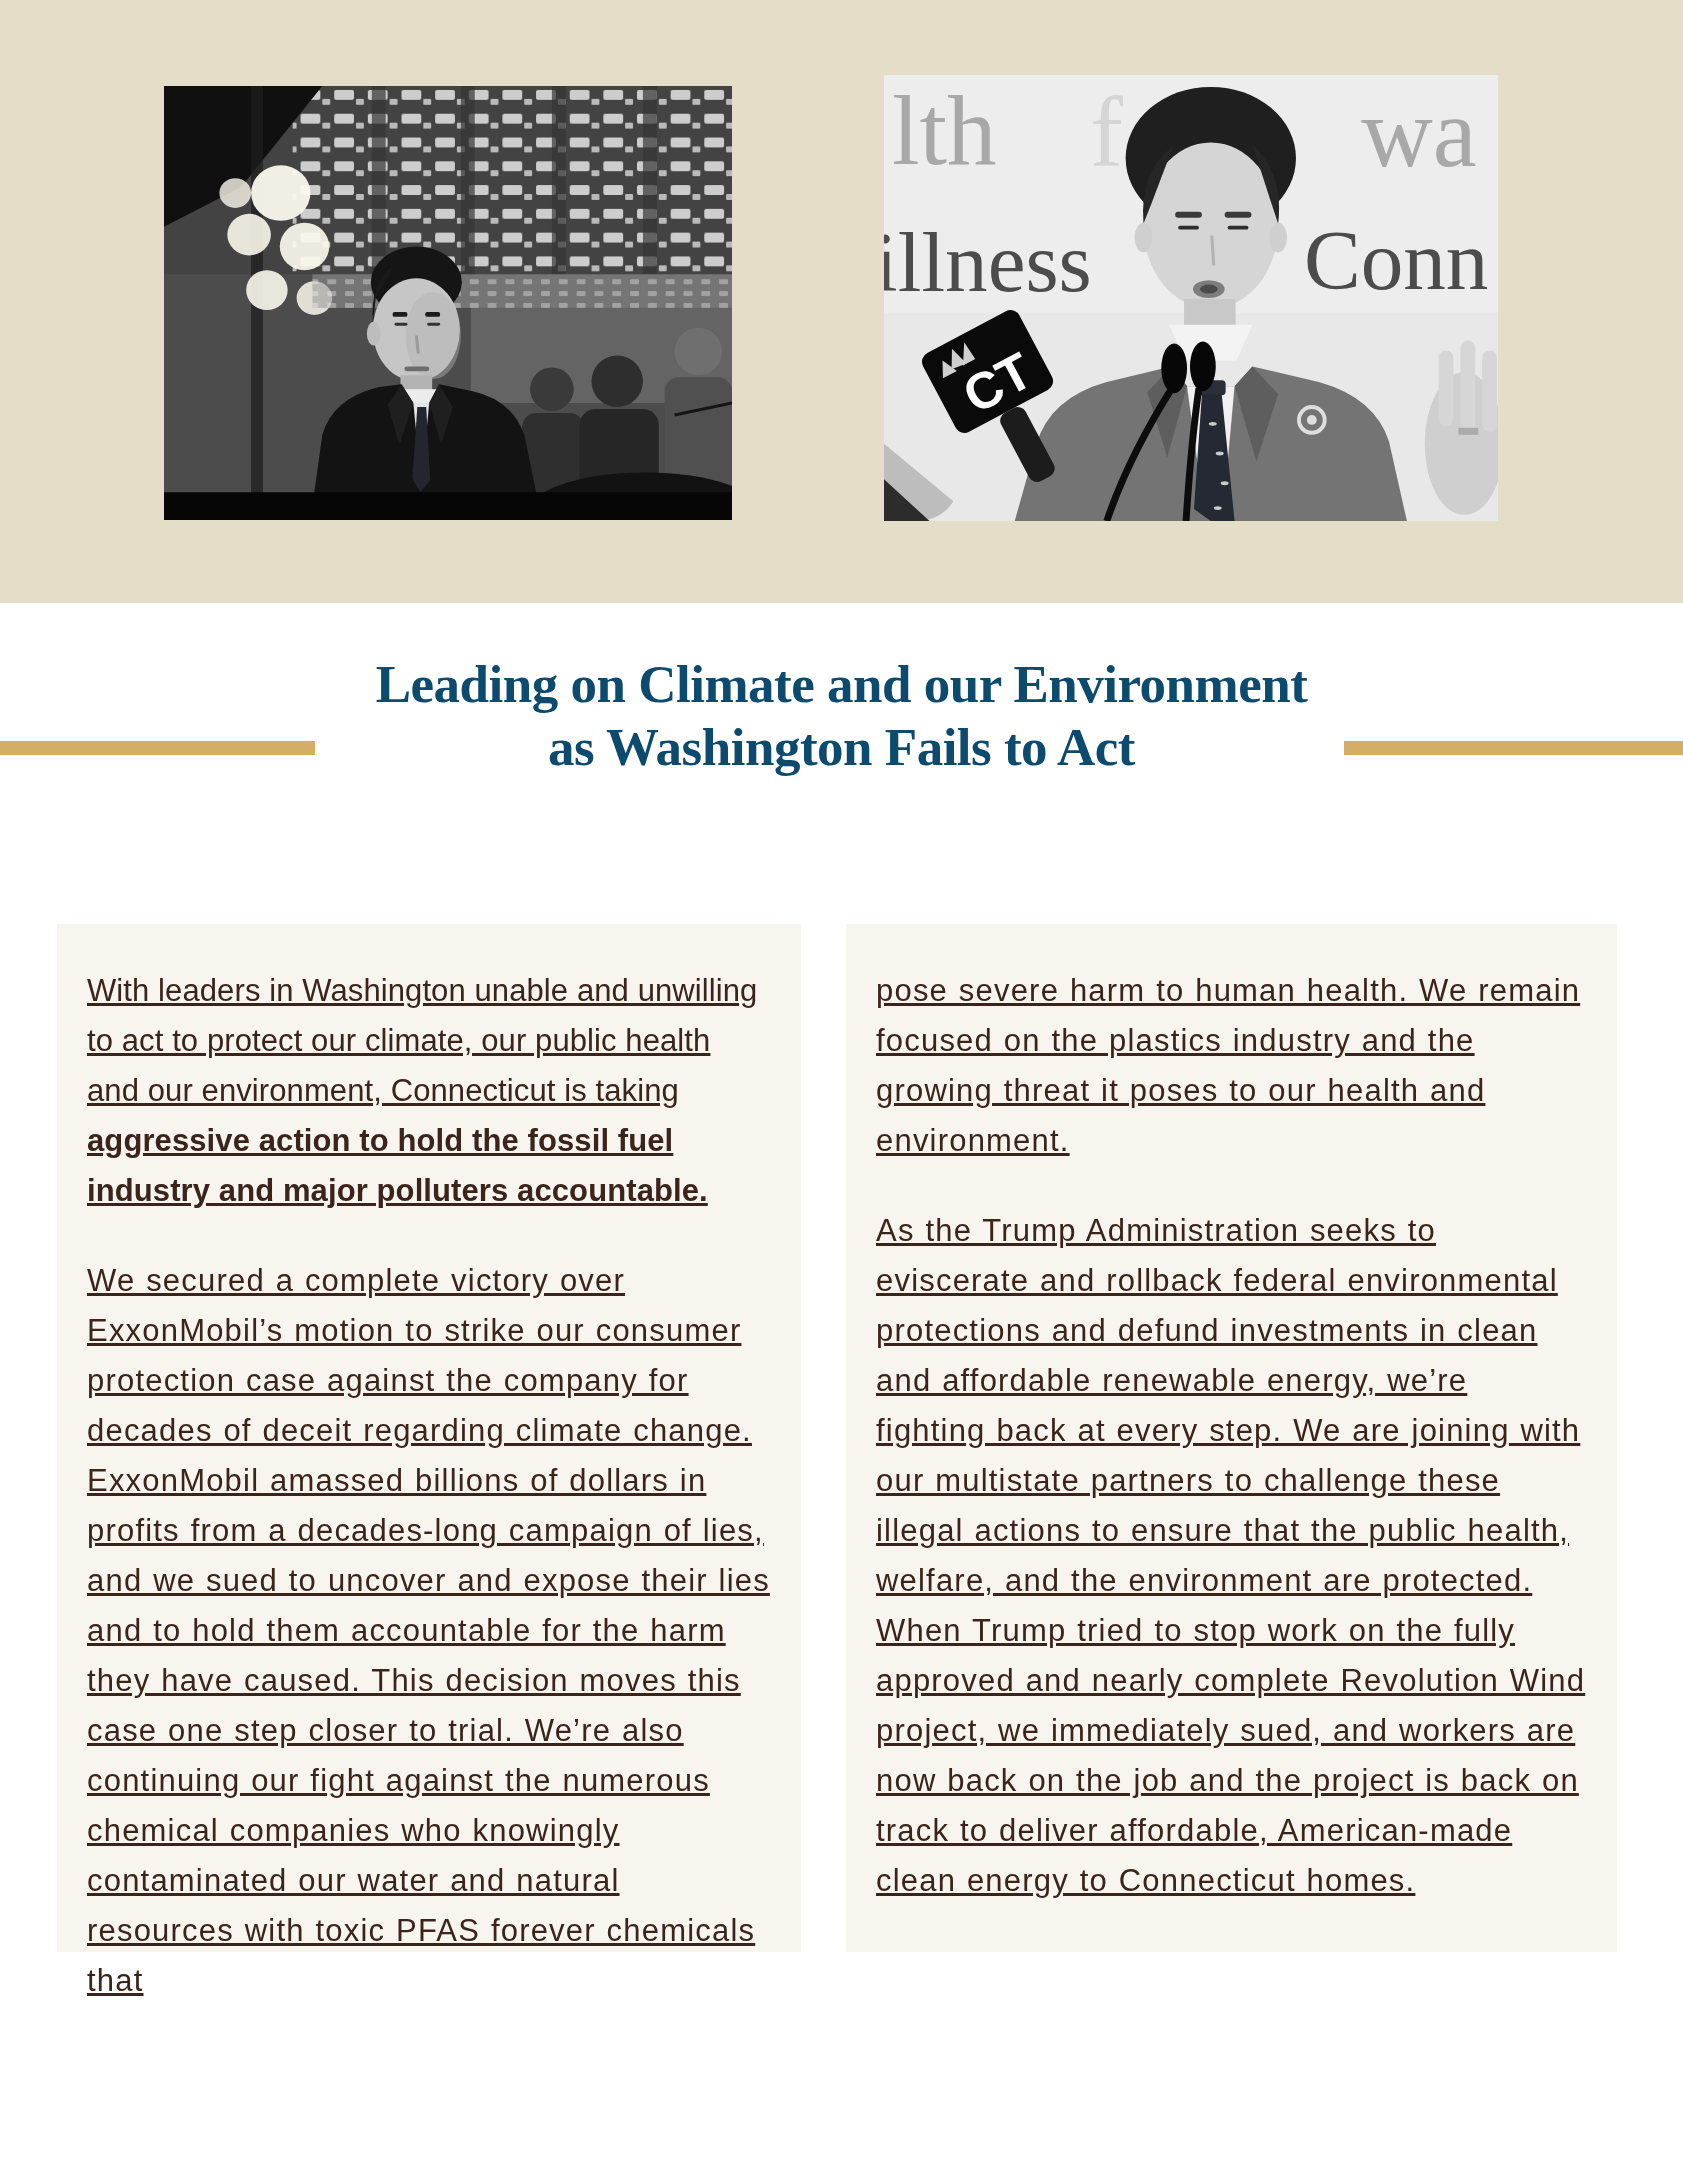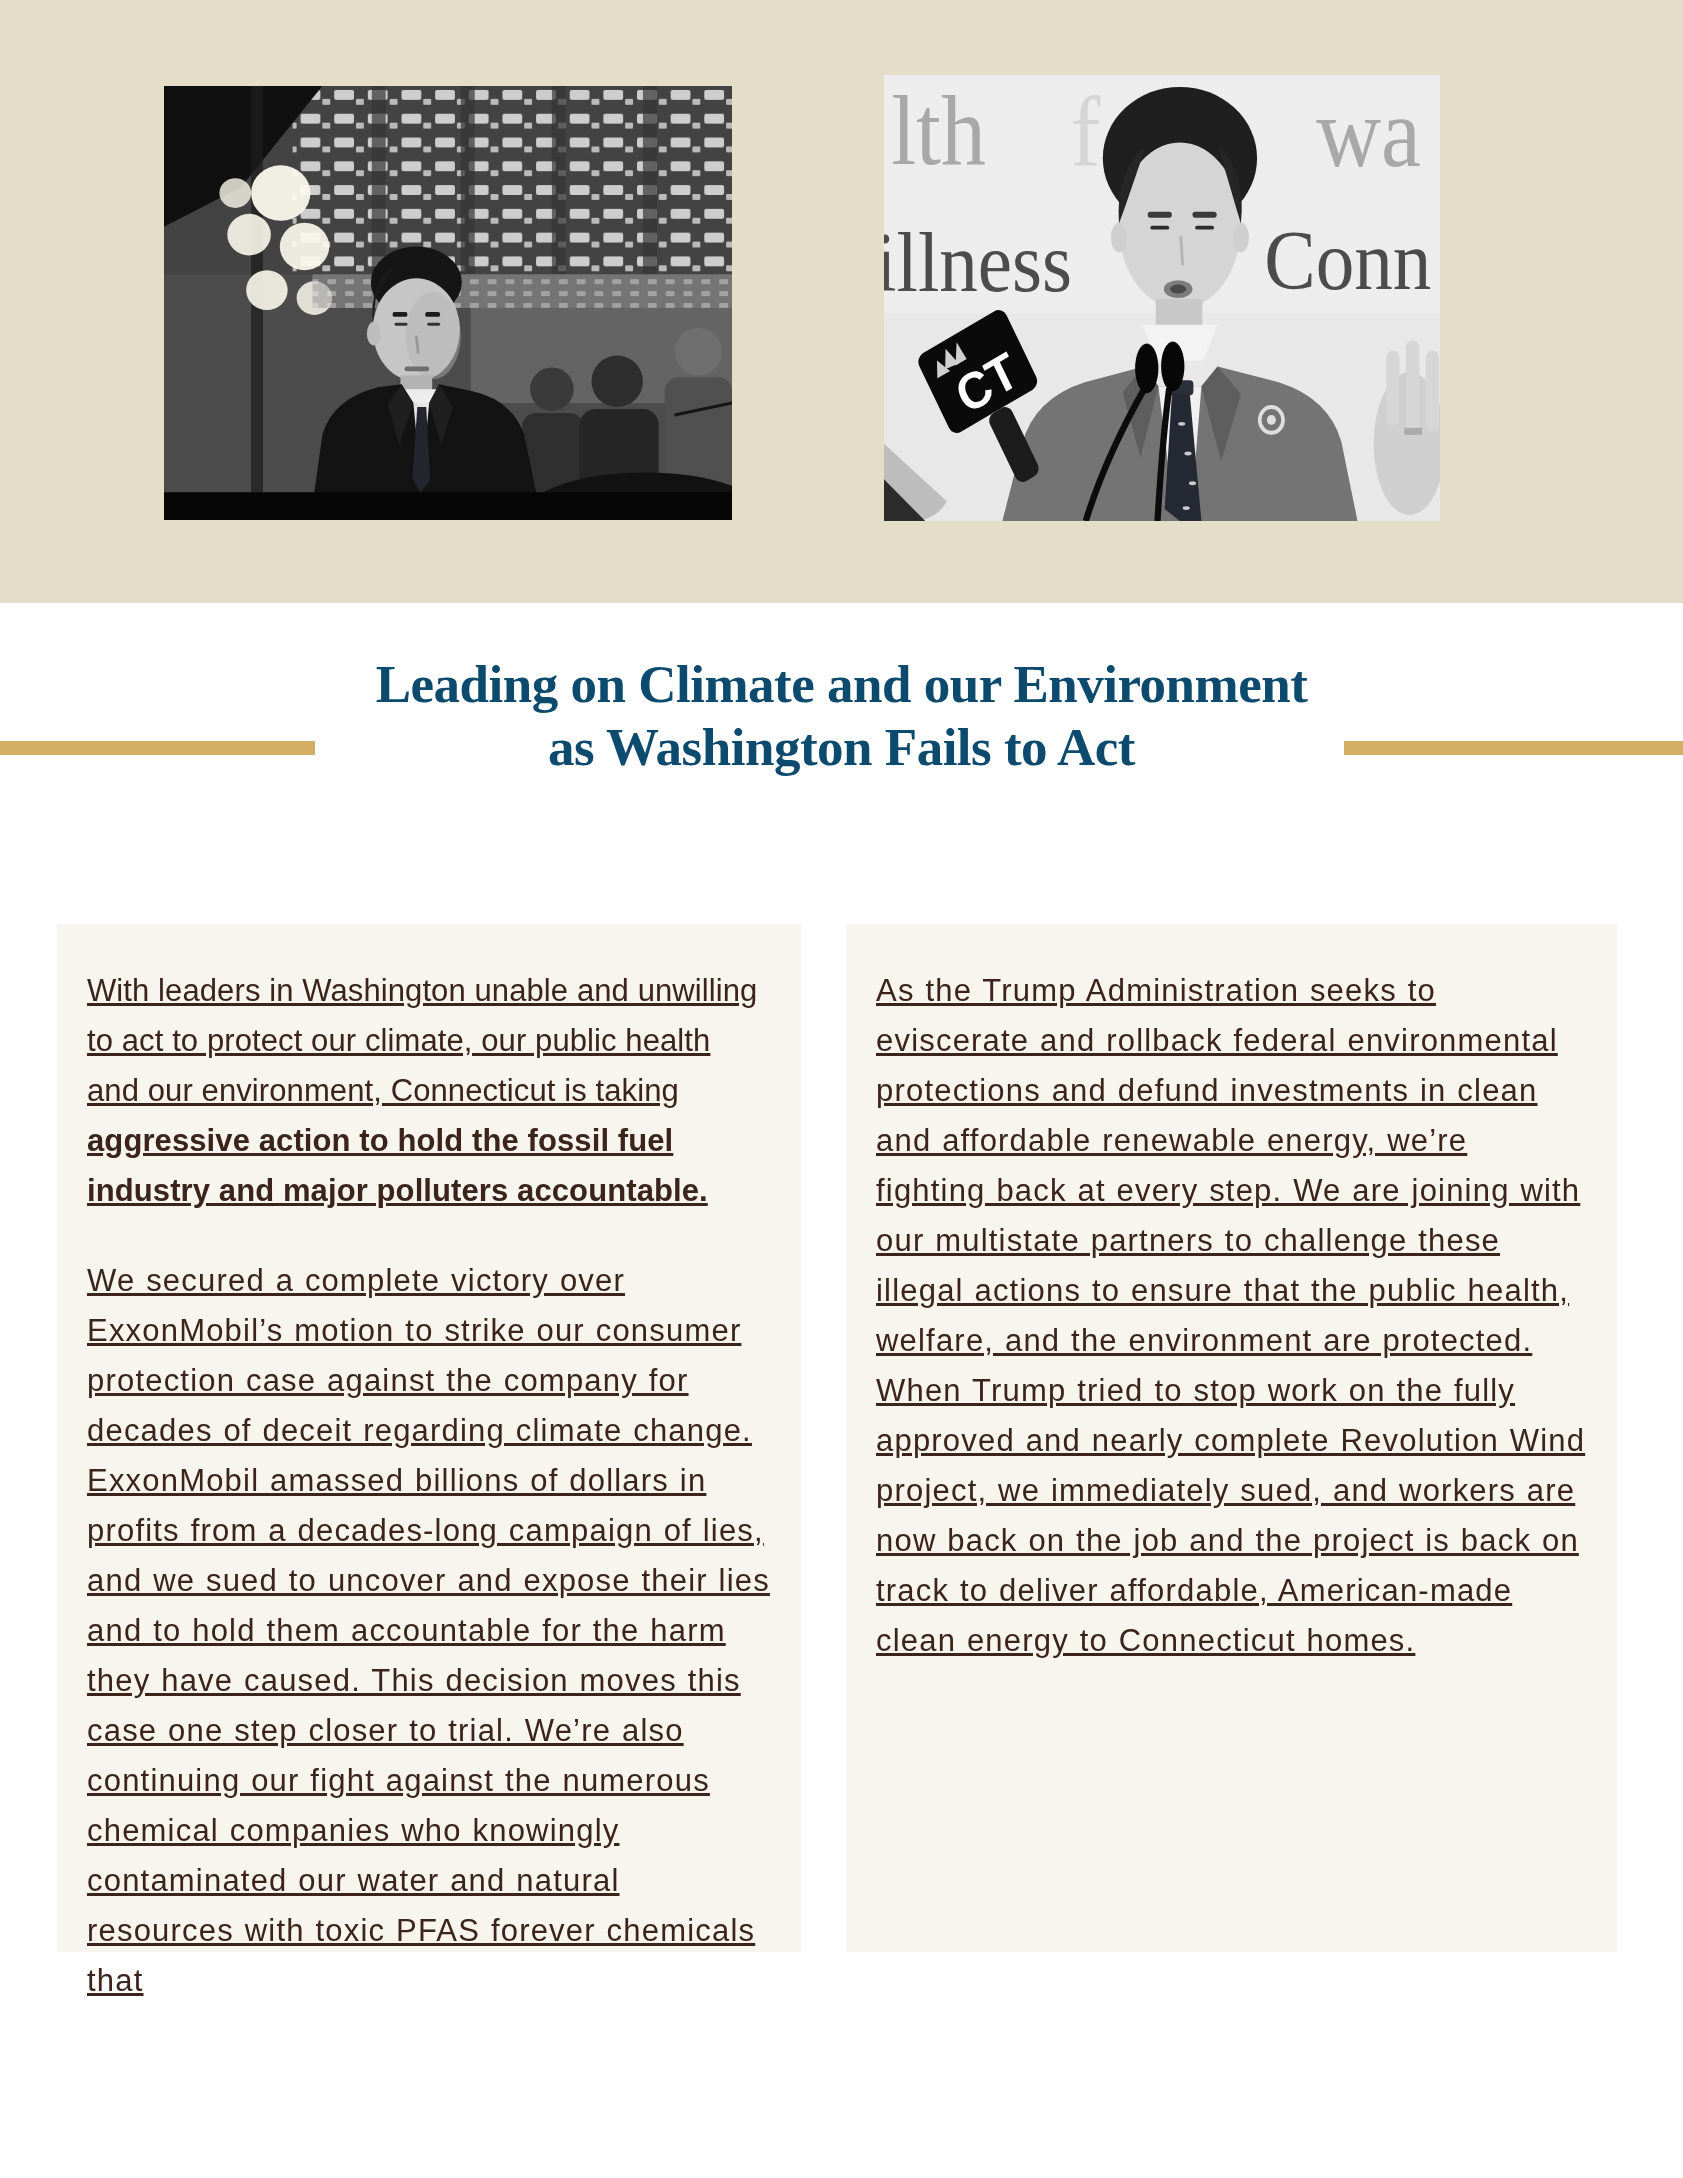--- a/index.html
+++ b/index.html
@@ -6,21 +6,21 @@
   body{
     width:1683px;height:2178px;position:relative;background:#ffffff;
     font-family:"Liberation Sans",sans-serif;overflow:hidden;
   }
   .hero{
     position:absolute;left:0;top:0;width:1683px;height:603px;
     background:#e4ddc8;
   }
   figure.photo{position:absolute;margin:0;overflow:hidden;background:#777;}
   .photo-left{left:164px;top:86px;width:568px;height:434px;}
-  .photo-right{left:884px;top:75px;width:556px;height:446px;}
+  .photo-right{left:884px;top:75px;width:614px;height:446px;}
   figure.photo svg{display:block;width:100%;height:100%;}
 
   .rule{position:absolute;top:741px;height:14px;background:#d5ae66;}
   .rule-left{left:0;width:315px;}
   .rule-right{left:1344px;width:339px;}
 
   h1.title{
     position:absolute;left:50%;top:653px;transform:translateX(-50%);
     width:970px;margin:0;text-align:center;
     font-family:"Liberation Serif",serif;font-weight:700;
@@ -191,18 +191,19 @@
   <div class="rule rule-left"></div>
   <div class="rule rule-right"></div>
   <h1 class="title">Leading on Climate and our Environment as Washington Fails to Act</h1>
 
   <main>
     <div class="col col-left">
       <p class="para"><span>With leaders in Washington unable and unwilling to act to protect our climate, our public health and our environment, Connecticut is taking </span><strong>aggressive action to hold the fossil fuel industry and major polluters accountable.</strong></p>
       <p class="para spaced">We secured a complete victory over ExxonMobil’s motion to strike our consumer protection case against the company for decades of deceit regarding climate change. ExxonMobil amassed billions of dollars in profits from a decades-long campaign of lies, and we sued to uncover and expose their lies and to hold them accountable for the harm they have caused. This decision moves this case one step closer to trial. We’re also continuing our fight against the numerous chemical companies who knowingly contaminated our water and natural resources with toxic PFAS forever chemicals that</p>
     </div>
     <div class="col col-right">
+      <p class="para spaced">pose severe harm to human health. We remain focused on the plastics industry and the growing threat it poses to our health and environment.</p>
       <p class="para spaced">As the Trump Administration seeks to eviscerate and rollback federal environmental protections and defund investments in clean and affordable renewable energy, we’re fighting back at every step. We are joining with our multistate partners to challenge these illegal actions to ensure that the public health, welfare, and the environment are protected. When Trump tried to stop work on the fully approved and nearly complete Revolution Wind project, we immediately sued, and workers are now back on the job and the project is back on track to deliver affordable, American-made clean energy to Connecticut homes.</p>
     </div>
   </main>
 
 </div>
 
 
 </body></html>

